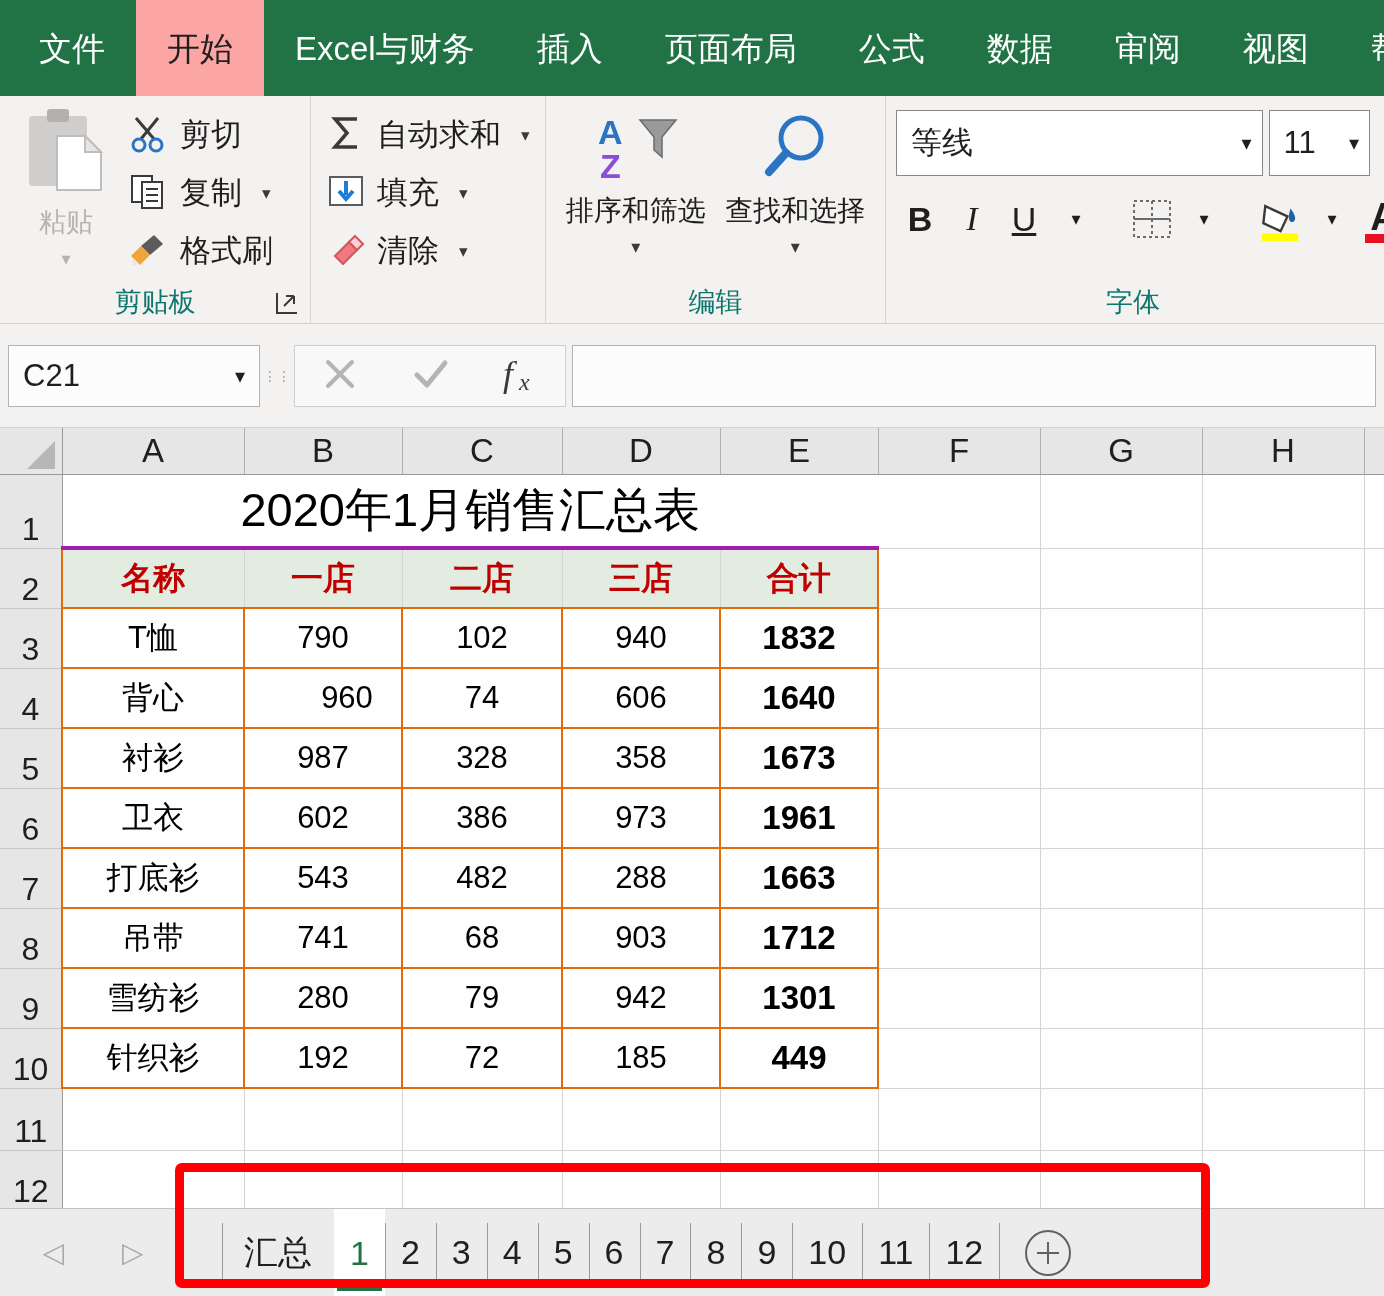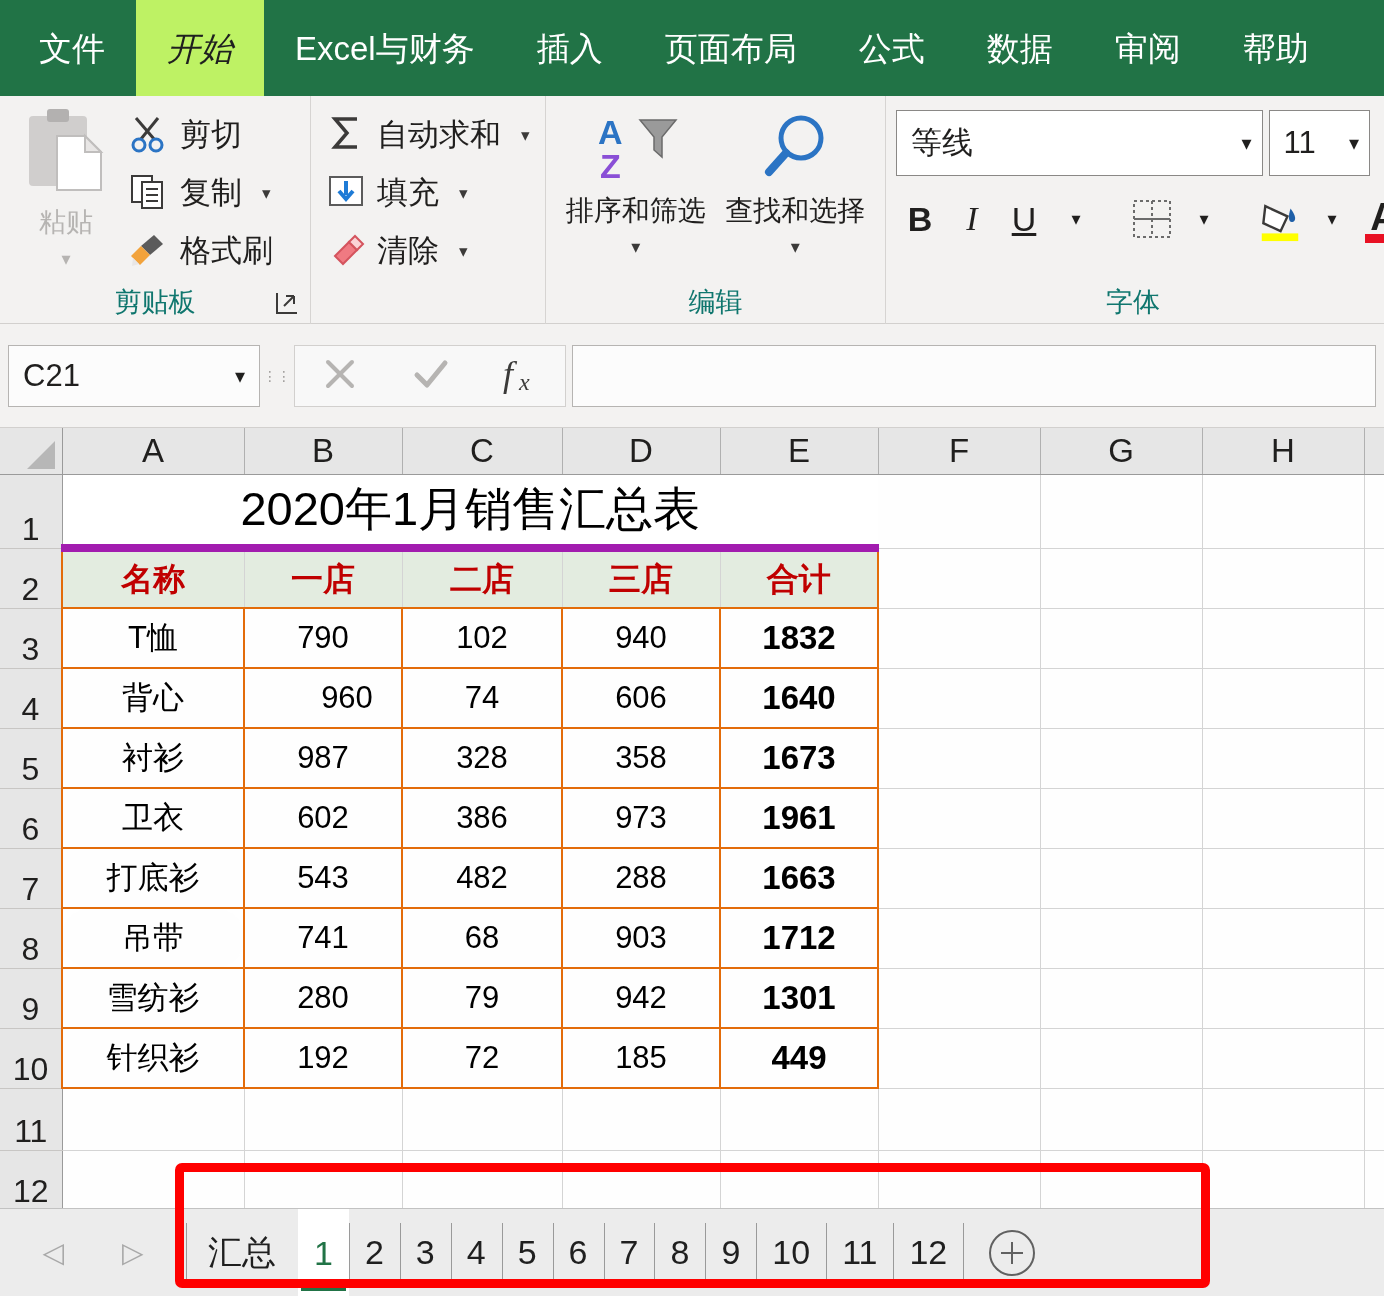--- a/index.html
+++ b/index.html
@@ -24,23 +24,22 @@
     color: #ffffff;
     font-size: 33px;
     line-height: 1;
     padding: 0 31px;
     height: 96px;
     display: flex;
     align-items: center;
     white-space: nowrap;
   }
   .tab.active {
-    background: #bef264;
+    background: #fca5a5;
     color: #1f1f1f;
-    font-style: italic;
   }
 
   
   .ribbon {
     height: 228px;
     background: #f3f2f1;
     border-bottom: 1px solid #d2d0ce;
     display: flex;
     position: relative;
   }
@@ -172,21 +171,21 @@
   .cell.title-cell {
     font-size: 47px; border-right: none; background: #ffffff;
     border-bottom: none;
   }
   .cell.hdr {
     background: #e3ece0; color: #c00000; font-weight: bold;
     font-size: 32px;
   }
   .cell.name-cell { font-size: 31px; }
   .cell.total { font-weight: bold; font-size: 33px; }
-  .bt { border-top: 8px solid #a21caf; }
+  .bt { border-top: 4px solid #a21caf; }
   .bb { border-bottom: 2px solid #e36c0a; }
   .bl { border-left: 2px solid #e36c0a; }
   .br { border-right: 2px solid #e36c0a; }
 
   
   .sheetbar {
     position: absolute; left: 0; bottom: 0; width: 1384px; height: 88px;
     background: #ececec; border-top: 1px solid #c2c2c2;
     display: flex; align-items: stretch;
   }
@@ -195,21 +194,21 @@
   .tabs-area { display: flex; align-items: stretch; }
   .sheettab {
     display: flex; align-items: center; justify-content: center;
     padding: 0 16px; font-size: 34px; color: #1f1f1f;
     position: relative; min-width: 48px;
   }
   .sheettab .sep {
     position: absolute; left: 0; top: 14px; bottom: 14px;
     width: 1px; background: #9a9a9a;
   }
-  .sheettab.summary { padding: 0 22px; }
+  .sheettab.summary { padding: 0 22px; margin-left: 36px; }
   .sheettab.active {
     background: #ffffff; color: #217346;
     border-top: 1px solid #ffffff;
   }
   .sheettab.active::after {
     content: ""; position: absolute; left: 3px; right: 3px; bottom: 5px;
     height: 6px; background: #217346;
   }
   .tab-end-sep { width: 1px; margin: 14px 0; background: #9a9a9a; }
   .addsheet {
@@ -240,20 +239,21 @@
 
   <div class="tabbar" id="tabbar">
       <div class="tab">文件</div>
       <div class="tab active">开始</div>
       <div class="tab">Excel与财务</div>
       <div class="tab">插入</div>
       <div class="tab">页面布局</div>
       <div class="tab">公式</div>
       <div class="tab">数据</div>
       <div class="tab">审阅</div>
+      <div class="tab">视图</div>
       <div class="tab">帮助</div>
     </div>
 
   <div class="ribbon">
 
     <div class="rgroup g-clipboard">
       <div class="rgroup-body">
         <div class="paste-btn">
           <span>
             <svg width="86" height="92" viewBox="0 0 86 92">

